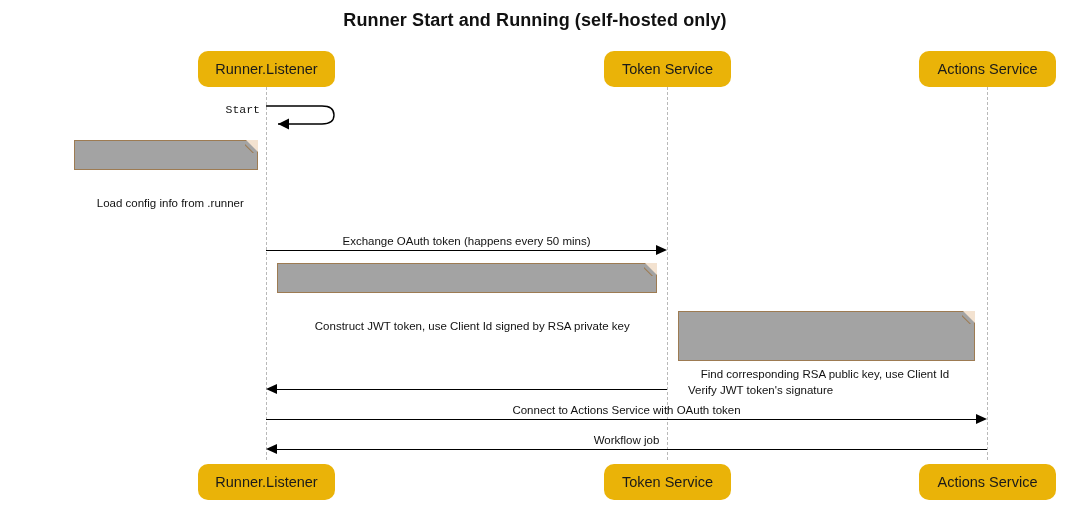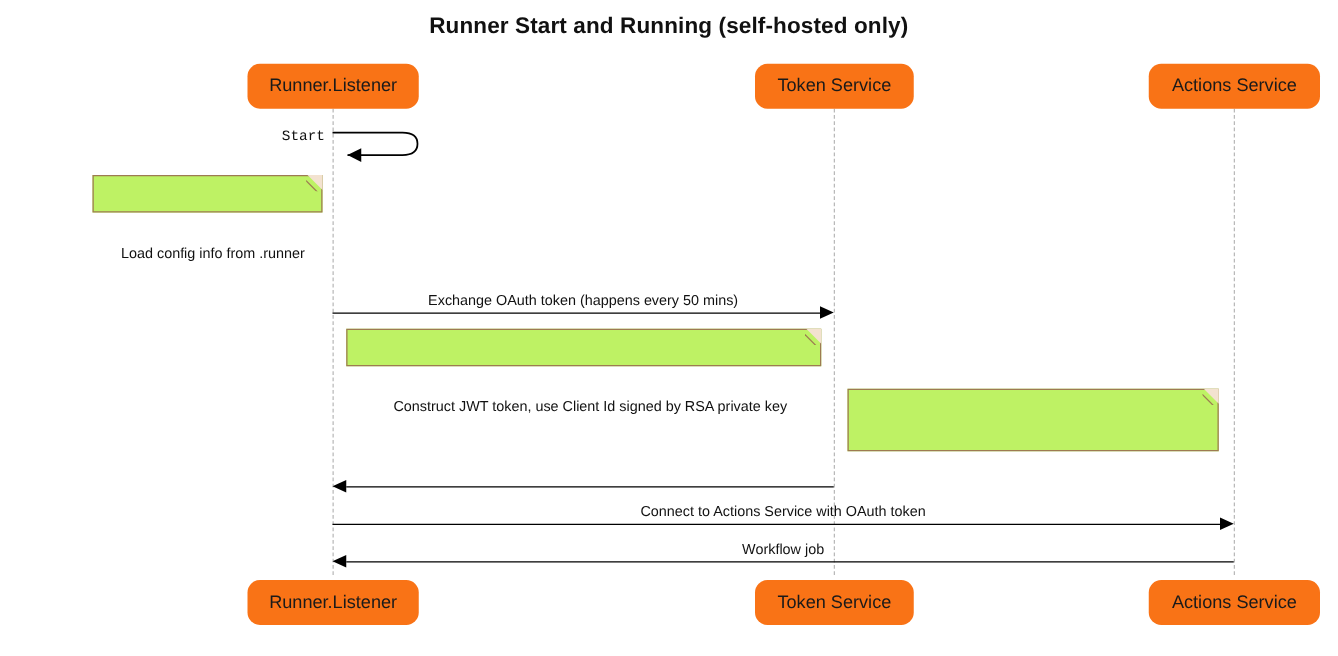--- a/index.html
+++ b/index.html
@@ -39,21 +39,21 @@
   .lifeline-line {
     position: absolute;
     width: 0;
     border-left: 1px dashed #b9b9b9;
   }
 
   
   .participant {
     position: absolute;
     height: 36px;
-    background: #f97316;
+    background: #eab308;
     border-radius: 10px;
     display: flex;
     align-items: center;
     justify-content: center;
     font-size: 14.5px;
     color: #1a1a1a;
     box-sizing: border-box;
   }
 
   
@@ -91,21 +91,21 @@
   }
 
   
   .self-loop {
     position: absolute;
   }
 
   
   .note {
     position: absolute;
-    background: #bef264;
+    background: #a3a3a3;
     border: 1px solid #9d7b52;
     box-sizing: border-box;
     font-size: 11.5px;
     color: #111111;
     line-height: 16px;
     padding: 6px 9px 6px 9px;
     white-space: pre;
   }
   .note .fold {
     position: absolute;
@@ -190,20 +190,22 @@
 
   <div class="note" style="left:277px; top:263px; width:380px; height:30px;padding-left:24px;">
     <span class="fold"></span>
     <span class="fold-edge"></span>
     <span class="note-text">Construct JWT token, use Client Id signed by RSA private key</span>
   </div>
 
   <div class="note" style="left:678px; top:311px; width:297px; height:50px;">
     <span class="fold"></span>
     <span class="fold-edge"></span>
+    <span class="note-text">Find corresponding RSA public key, use Client Id
+Verify JWT token's signature</span>
   </div>
 
   <div class="msg-line" style="left:277px; top:389px; width:390px;"></div>
   <div class="arrowhead to-left" style="left:266px; top:383.5px;"></div>
 
   <div class="msg-label" style="left:266px; top:404px; width:721px;">Connect to Actions Service with OAuth token</div>
   <div class="msg-line" style="left:266px; top:419px; width:710px;"></div>
   <div class="arrowhead to-right" style="left:976px; top:413.5px;"></div>
 
   <div class="msg-label" style="left:266px; top:434px; width:721px;">Workflow job</div>

